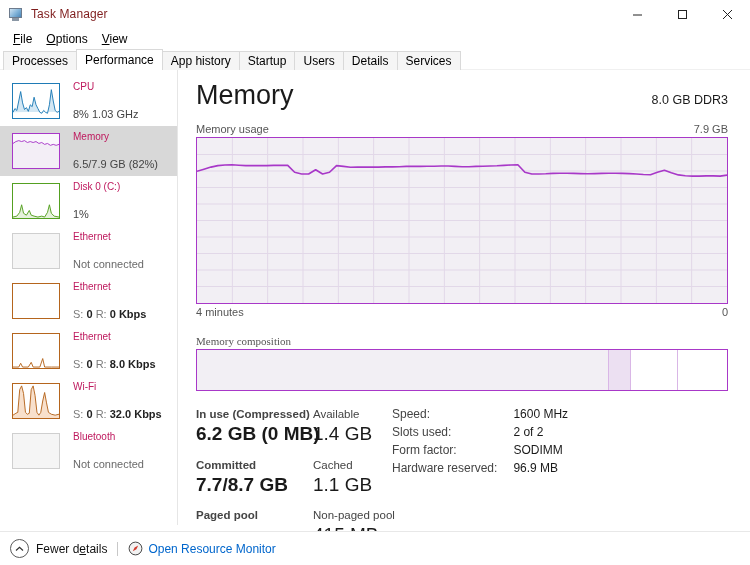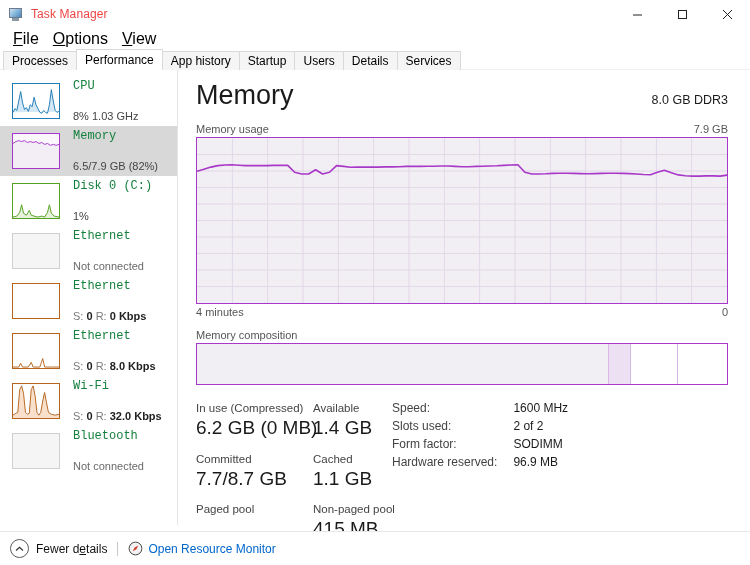--- a/index.html
+++ b/index.html
@@ -38,21 +38,21 @@
     background: linear-gradient(135deg, #cfe3f2 0%, #7fb2d8 55%, #4a86b8 100%);
     box-sizing: border-box;
   }
   .tb-icon .base {
     position: absolute; left: 4px; top: 12px;
     width: 7px; height: 3px;
     background: #8a97a5;
   }
   .tb-title {
     font-size: 12px;
-    color: #ef4444;
+    color: #7f1d1d;
     letter-spacing: .1px;
   }
   .tb-buttons {
     position: absolute;
     right: 0; top: 0;
     display: flex;
     height: 28px;
   }
   .tb-btn {
     width: 45px; height: 28px;
@@ -63,21 +63,21 @@
 
   
   .menubar {
     height: 21px;
     display: flex;
     align-items: center;
     padding-left: 6px;
     background: #ffffff;
   }
   .menu-item {
-    font-size: 16px;
+    font-size: 12px;
     padding: 2px 7px;
     color: #000;
     cursor: default;
   }
   .menu-item u { text-decoration: underline; }
 
   
   .tabstrip {
     height: 21px;
     display: flex;
@@ -149,24 +149,23 @@
     overflow: hidden;
     background: #ffffff;
   }
   .thumb svg { display:block; width: 100%; height: 100%; }
   .side-text {
     margin-left: 13px;
     line-height: 1.15;
     overflow: hidden;
   }
   .side-name {
-    font-size: 12px;
-    color: #15803d;
+    font-size: 10px;
+    color: #be185d;
     white-space: nowrap;
-    font-family: Liberation Mono, monospace;
   }
   .side-sub {
     font-size: 11px;
     color: #444;
     margin-top: 16px;
     white-space: nowrap;
   }
   .side-sub.muted { color: #6a6a6a; }
   .side-sub .lbl { color: #7a7a7a; }
   .side-sub .val { color: #222; font-weight: bold; }
@@ -215,22 +214,23 @@
   .axis-row {
     display: flex;
     justify-content: space-between;
     font-size: 11px;
     color: #555;
     margin-top: 2px;
   }
   .comp-caption {
     font-size: 11px;
     color: #555;
-    margin-top: 11px;
+    margin-top: 17px;
     margin-bottom: 2px;
+    font-family: Liberation Serif, serif;
   }
   .compbar {
     height: 42px;
     border: 1px solid #a838c8;
     box-sizing: border-box;
     display: flex;
     background: #ffffff;
     overflow: hidden;
   }
   .seg { height: 100%; box-sizing: border-box; }
@@ -238,21 +238,21 @@
 
   
   .stats {
     display: flex;
     margin-top: 16px;
   }
   .stats-left { width: 186px; flex: 0 0 186px; }
   .stats-right { flex: 1 1 auto; padding-left: 10px; }
   .stat-row { display: flex; margin-bottom: 12px; }
   .stat-col { }
-  .stat-col.c1 { width: 117px; flex: 0 0 117px; }
+  .stat-col.c1 { width: 117px; flex: 0 0 117px; font-weight: bold; }
   .stat-col.c2 { width: 100px; flex: 0 0 100px; }
   .stat-label {
     font-size: 11.5px;
     color: #444;
     line-height: 1.3;
     white-space: nowrap;
   }
   .stat-value {
     font-size: 19px;
     color: #1a1a1a;

